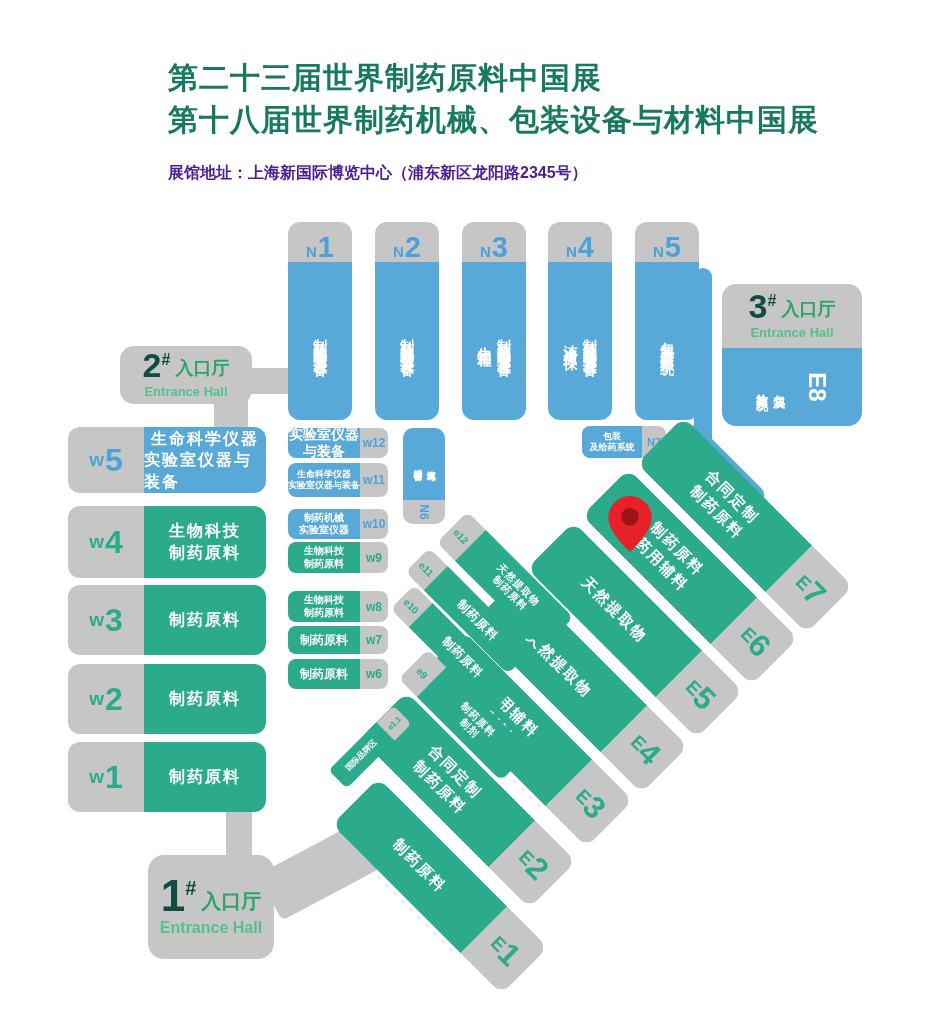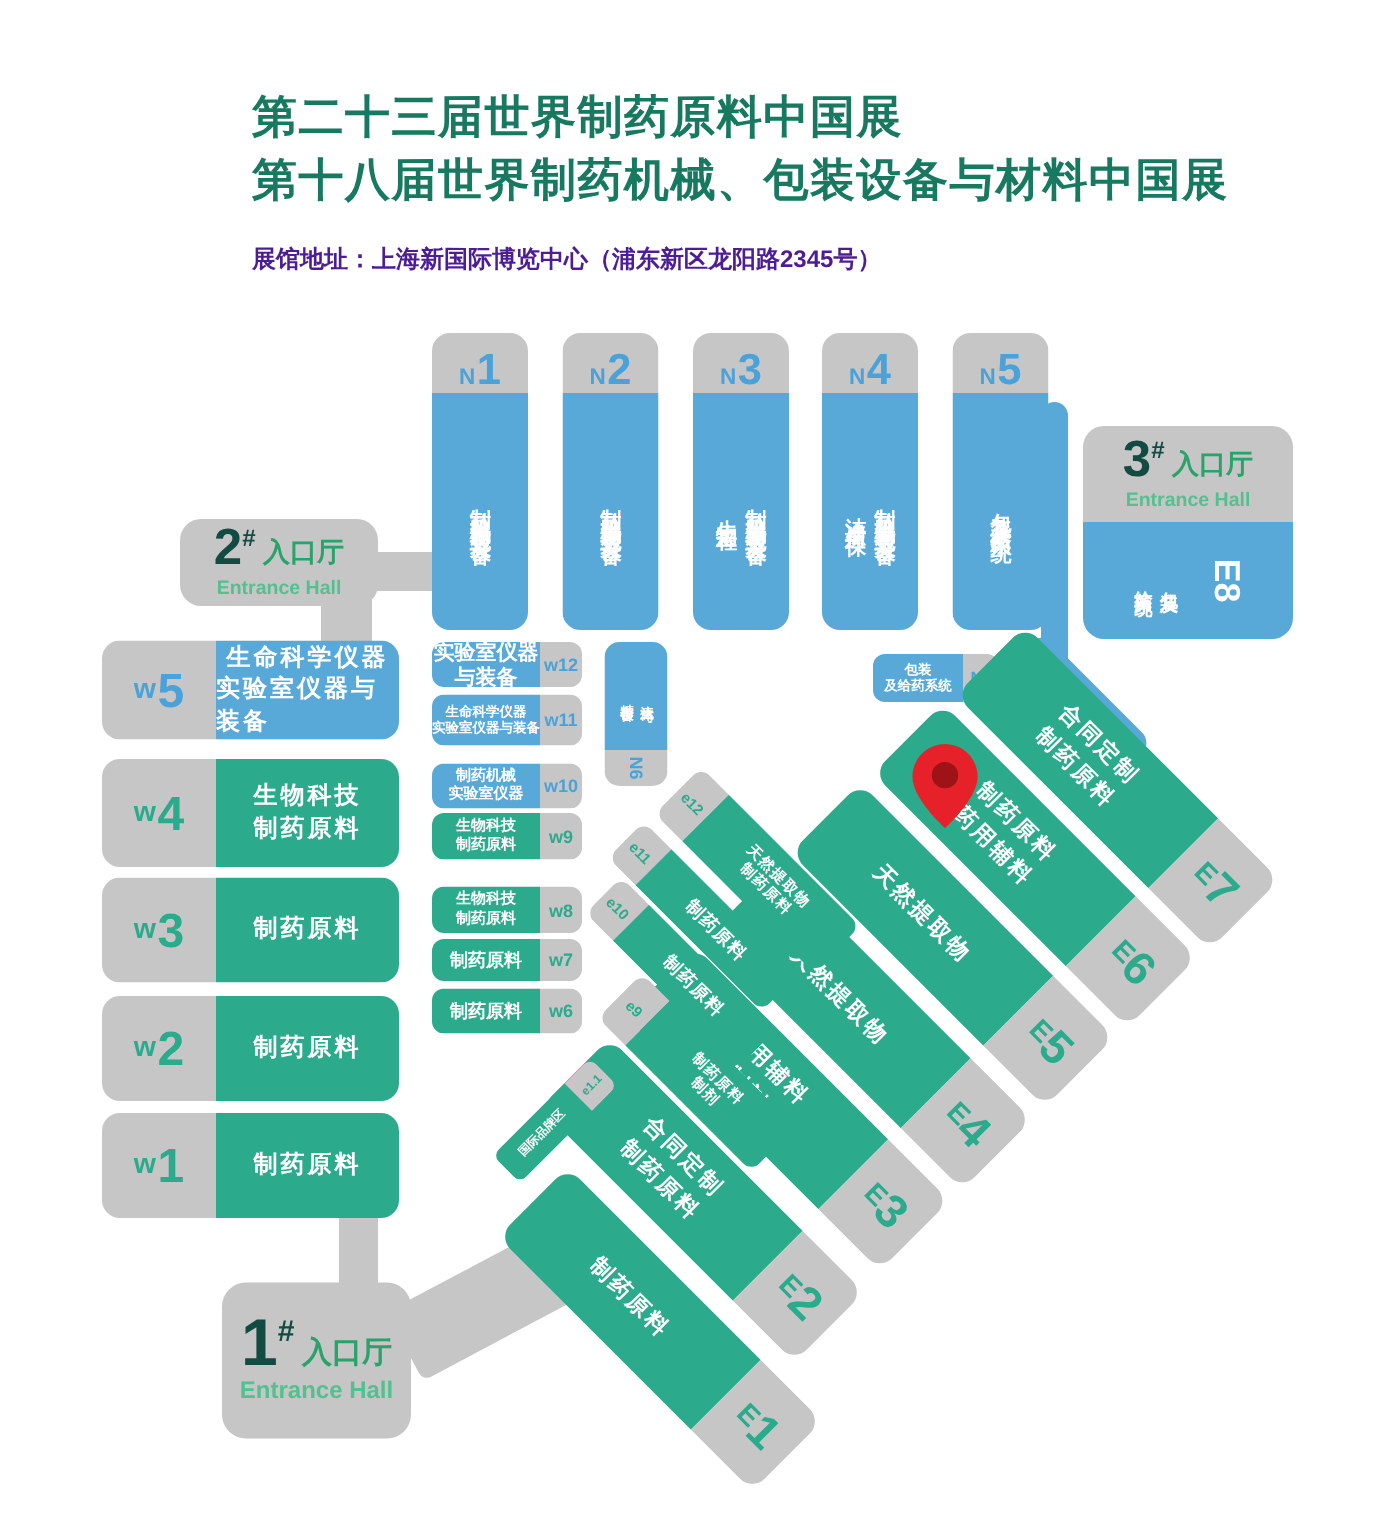--- a/index.html
+++ b/index.html
@@ -271,21 +271,21 @@
         <div class="vlines" style="font-size:9px; letter-spacing:1px;">
           <div>流体与</div>
           <div>精密设备</div>
         </div>
       </div>
     <div class="gray" style="height:24px; display:flex; align-items:center; justify-content:center;">
         <span class="n6tag rot90">N6</span>
       </div>
   </div>
 
-  <div class="blk" style="left:582px; top:436px; width:84px; height:32px; border-radius:8px;">
+  <div class="blk" style="left:582px; top:426px; width:84px; height:32px; border-radius:8px;">
     <div class="sbody blue" style="font-size:9px;">
         <div>包装</div>
         <div>及给药系统</div>
       </div>
     <div class="slabel lab-blue" style="width:24px; font-size:11px;">N7</div>
   </div>
 
   <div class="blk ehall" style="left:320px; top:853px; width:240px; height:66px;">
     <div class="ebody green">
         <div>制药原料</div>

